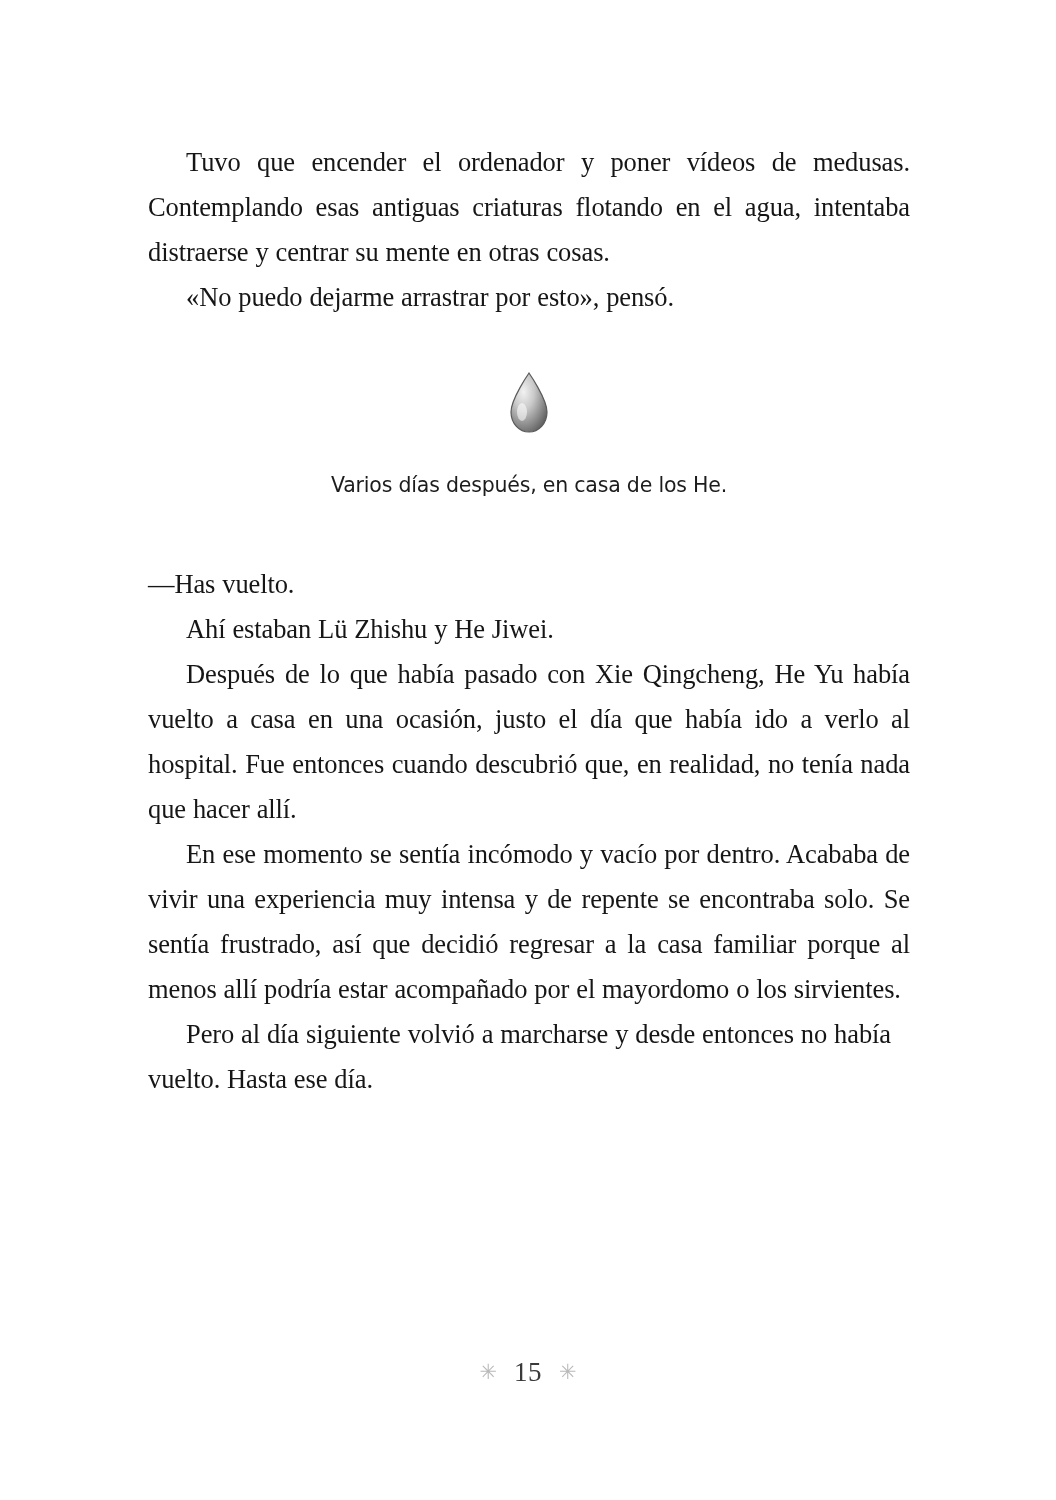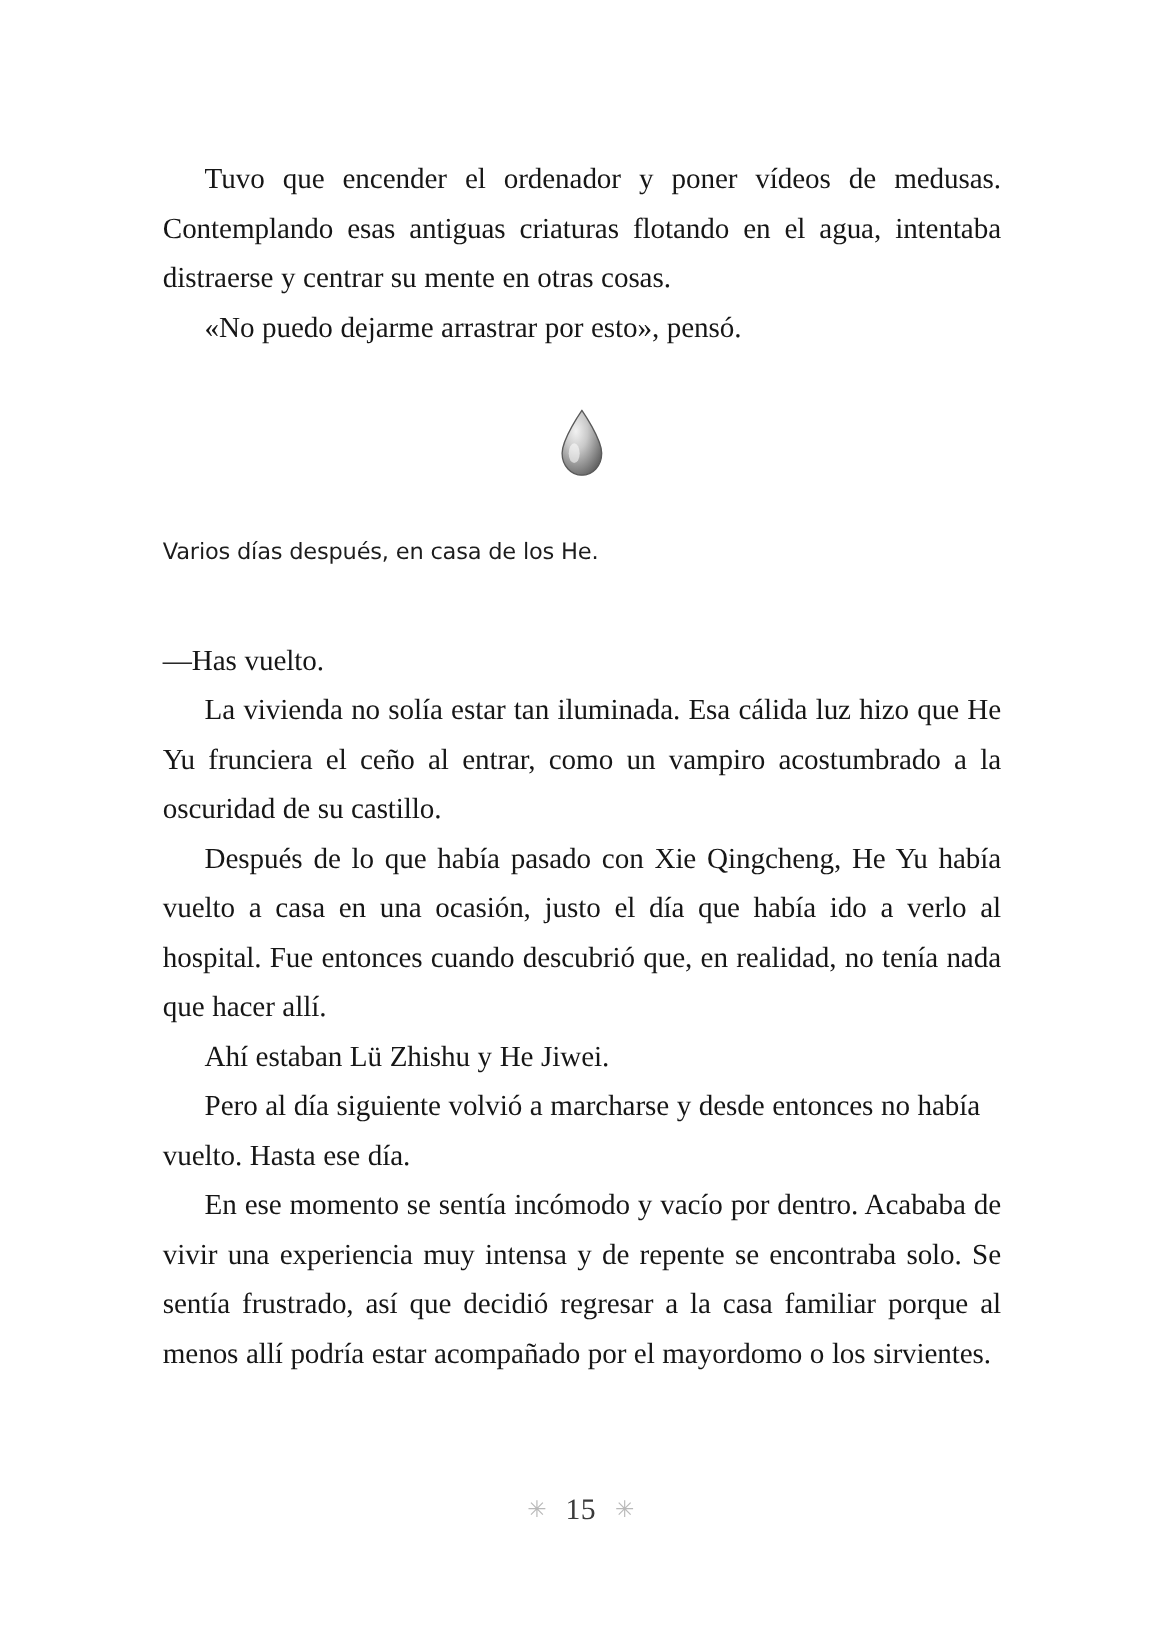--- a/index.html
+++ b/index.html
@@ -56,26 +56,26 @@
   }
   .droplet {
     position: absolute;
     left: 50%;
     top: 52px;
     transform: translateX(-50%);
     width: 46px;
     height: 62px;
   }
   .scene-note {
-    text-align: left;
+    text-align: center;
     font-family: "DejaVu Sans", sans-serif;
     font-size: 20.5px;
     line-height: 30px;
     color: #1c1c1c;
-    margin: 16px 0 62px 0;
+    margin: 0 0 62px 0;
     letter-spacing: -0.2px;
   }
   .dialogue-block p.para {
     text-align: left;
   }
   .footer {
     position: absolute;
     left: 0;
     bottom: 112px;
     width: 1056px;
@@ -121,25 +121,24 @@
         <ellipse cx="16" cy="40" rx="5" ry="9" fill="#ffffff" opacity="0.55"></ellipse>
       </svg>
     </div>
 
     <p class="scene-note">Varios días después, en casa de los He.</p>
 
     <div class="dialogue-block">
       <p class="para noindent">—Has vuelto.</p>
     </div>
 
-    <p class="para indent">La vivienda no solía estar tan iluminada. Esa cálida luz hizo que He Yu frunciera el ceño al entrar, como un vampiro acostumbrado a la oscuridad de su castillo.</p>
+    <p class="para indent last-line-left">Ahí estaban Lü Zhishu y He Jiwei.</p>
     <p class="para indent">Después de lo que había pasado con Xie Qingcheng, He Yu había vuelto a casa en una ocasión, justo el día que había ido a verlo al hospital. Fue entonces cuando descubrió que, en realidad, no tenía nada que hacer allí.</p>
-    <p class="para indent last-line-left">Ahí estaban Lü Zhishu y He Jiwei.</p>
+    <p class="para indent">En ese momento se sentía incómodo y vacío por dentro. Acababa de vivir una experiencia muy intensa y de repente se encontraba solo. Se sentía frustrado, así que decidió regresar a la casa familiar porque al menos allí podría estar acompañado por el mayordomo o los sirvientes.</p>
     <p class="para indent last-line-left">Pero al día siguiente volvió a marcharse y desde entonces no había vuelto. Hasta ese día.</p>
-    <p class="para indent">En ese momento se sentía incómodo y vacío por dentro. Acababa de vivir una experiencia muy intensa y de repente se encontraba solo. Se sentía frustrado, así que decidió regresar a la casa familiar porque al menos allí podría estar acompañado por el mayordomo o los sirvientes.</p>
 
   </div>
 
   <div class="footer">
     <span class="flower">✳</span>
     <span class="pagenum">15</span>
     <span class="flower">✳</span>
   </div>
 
 </div>

